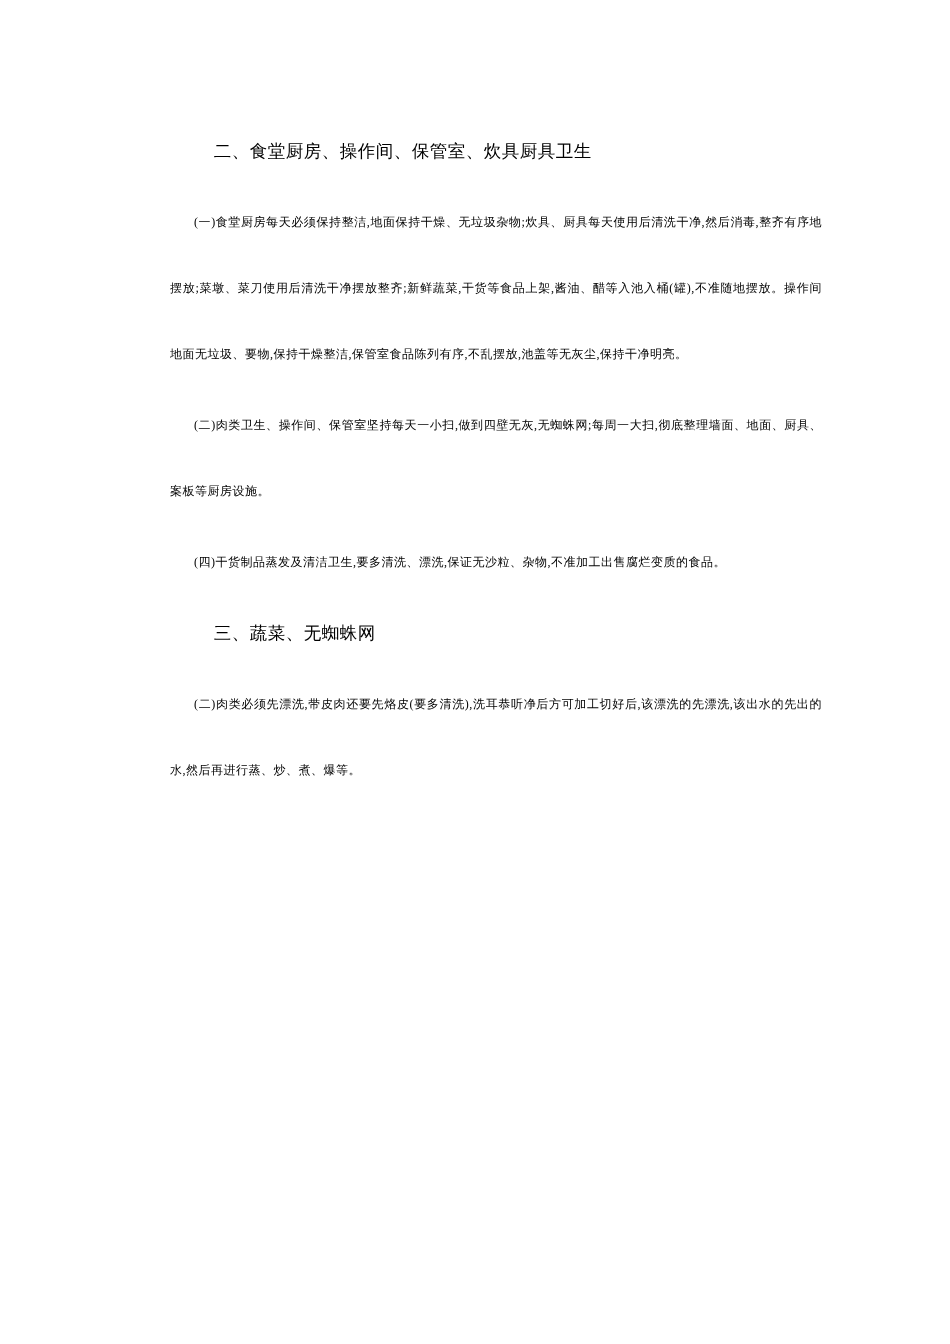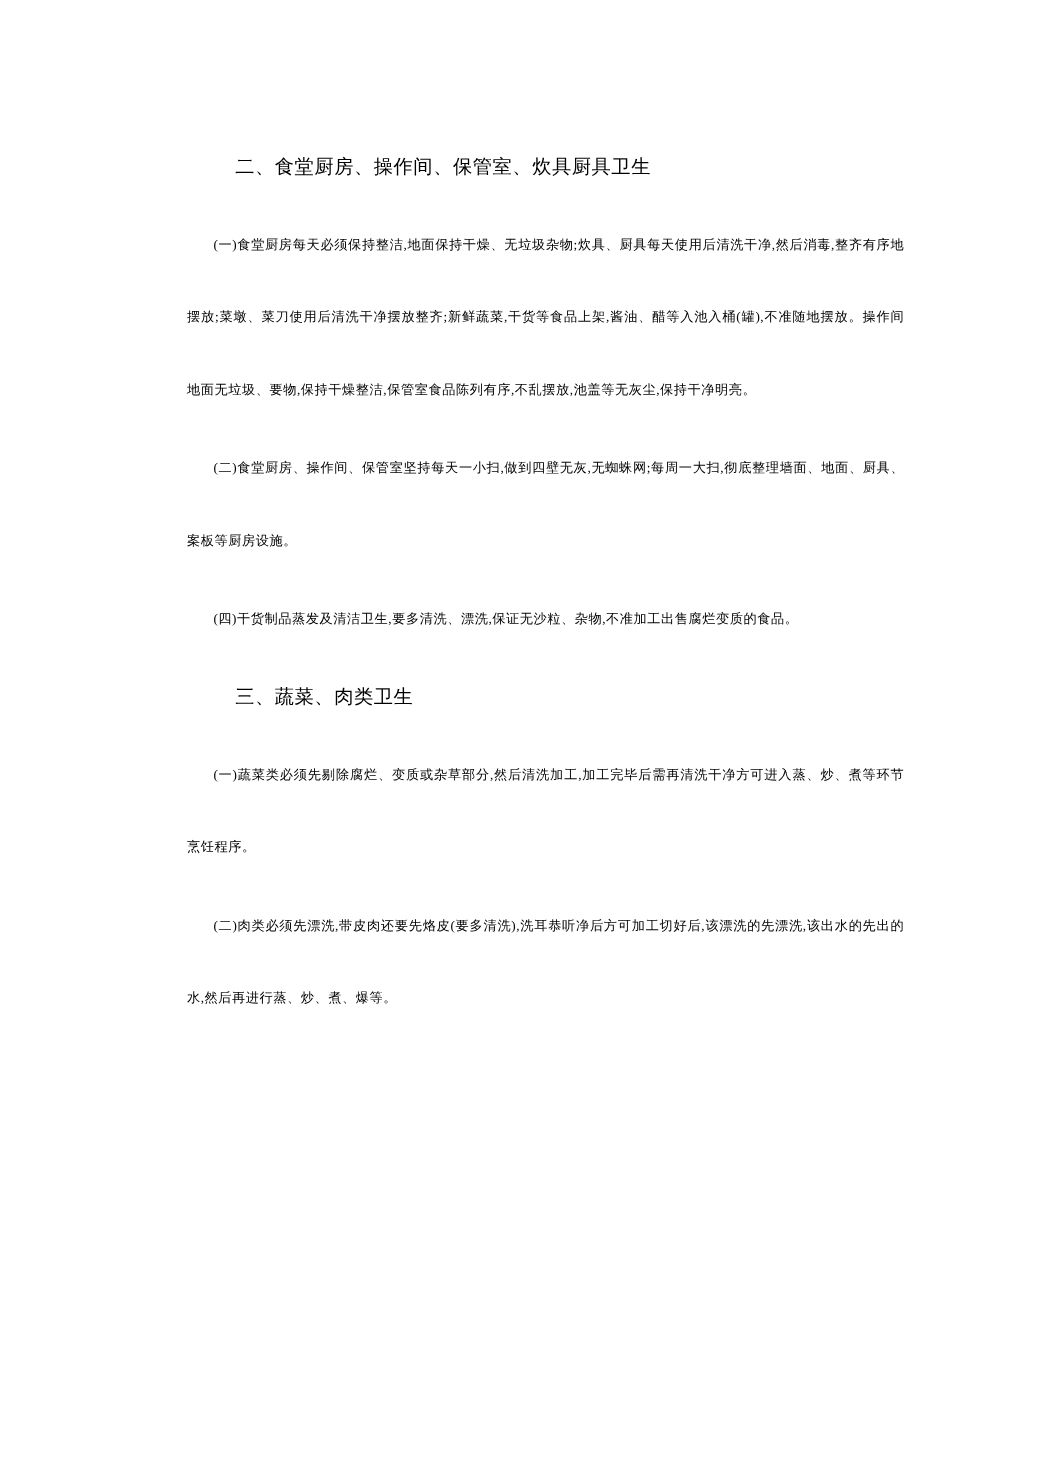--- a/index.html
+++ b/index.html
@@ -37,24 +37,23 @@
 </style>
 </head>
 <body>
 
 <div class="page">
 
   <p class="doc-heading">二、食堂厨房、操作间、保管室、炊具厨具卫生</p>
 
   <p class="doc-block">(一)食堂厨房每天必须保持整洁,地面保持干燥、无垃圾杂物;炊具、厨具每天使用后清洗干净,然后消毒,整齐有序地摆放;菜墩、菜刀使用后清洗干净摆放整齐;新鲜蔬菜,干货等食品上架,酱油、醋等入池入桶(罐),不准随地摆放。操作间地面无垃圾、要物,保持干燥整洁,保管室食品陈列有序,不乱摆放,池盖等无灰尘,保持干净明亮。</p>
 
-  <p class="doc-block">(二)食堂厨房、操作间、保管室坚持每天一小扫,做到四壁无灰,无蜘蛛网;每周一大扫,彻底整理墙面、地面、厨具、案板等厨房设施。</p>
+  <p class="doc-block">(二)肉类卫生、操作间、保管室坚持每天一小扫,做到四壁无灰,无蜘蛛网;每周一大扫,彻底整理墙面、地面、厨具、案板等厨房设施。</p>
 
 
   <p class="doc-block">(四)干货制品蒸发及清洁卫生,要多清洗、漂洗,保证无沙粒、杂物,不准加工出售腐烂变质的食品。</p>
 
-  <p class="doc-heading">三、蔬菜、肉类卫生</p>
+  <p class="doc-heading">三、蔬菜、无蜘蛛网</p>
 
-  <p class="doc-block">(一)蔬菜类必须先剔除腐烂、变质或杂草部分,然后清洗加工,加工完毕后需再清洗干净方可进入蒸、炒、煮等环节烹饪程序。</p>
 
   <p class="doc-block">(二)肉类必须先漂洗,带皮肉还要先烙皮(要多清洗),洗耳恭听净后方可加工切好后,该漂洗的先漂洗,该出水的先出的水,然后再进行蒸、炒、煮、爆等。</p>
 
 </div>
 
 </body></html>

